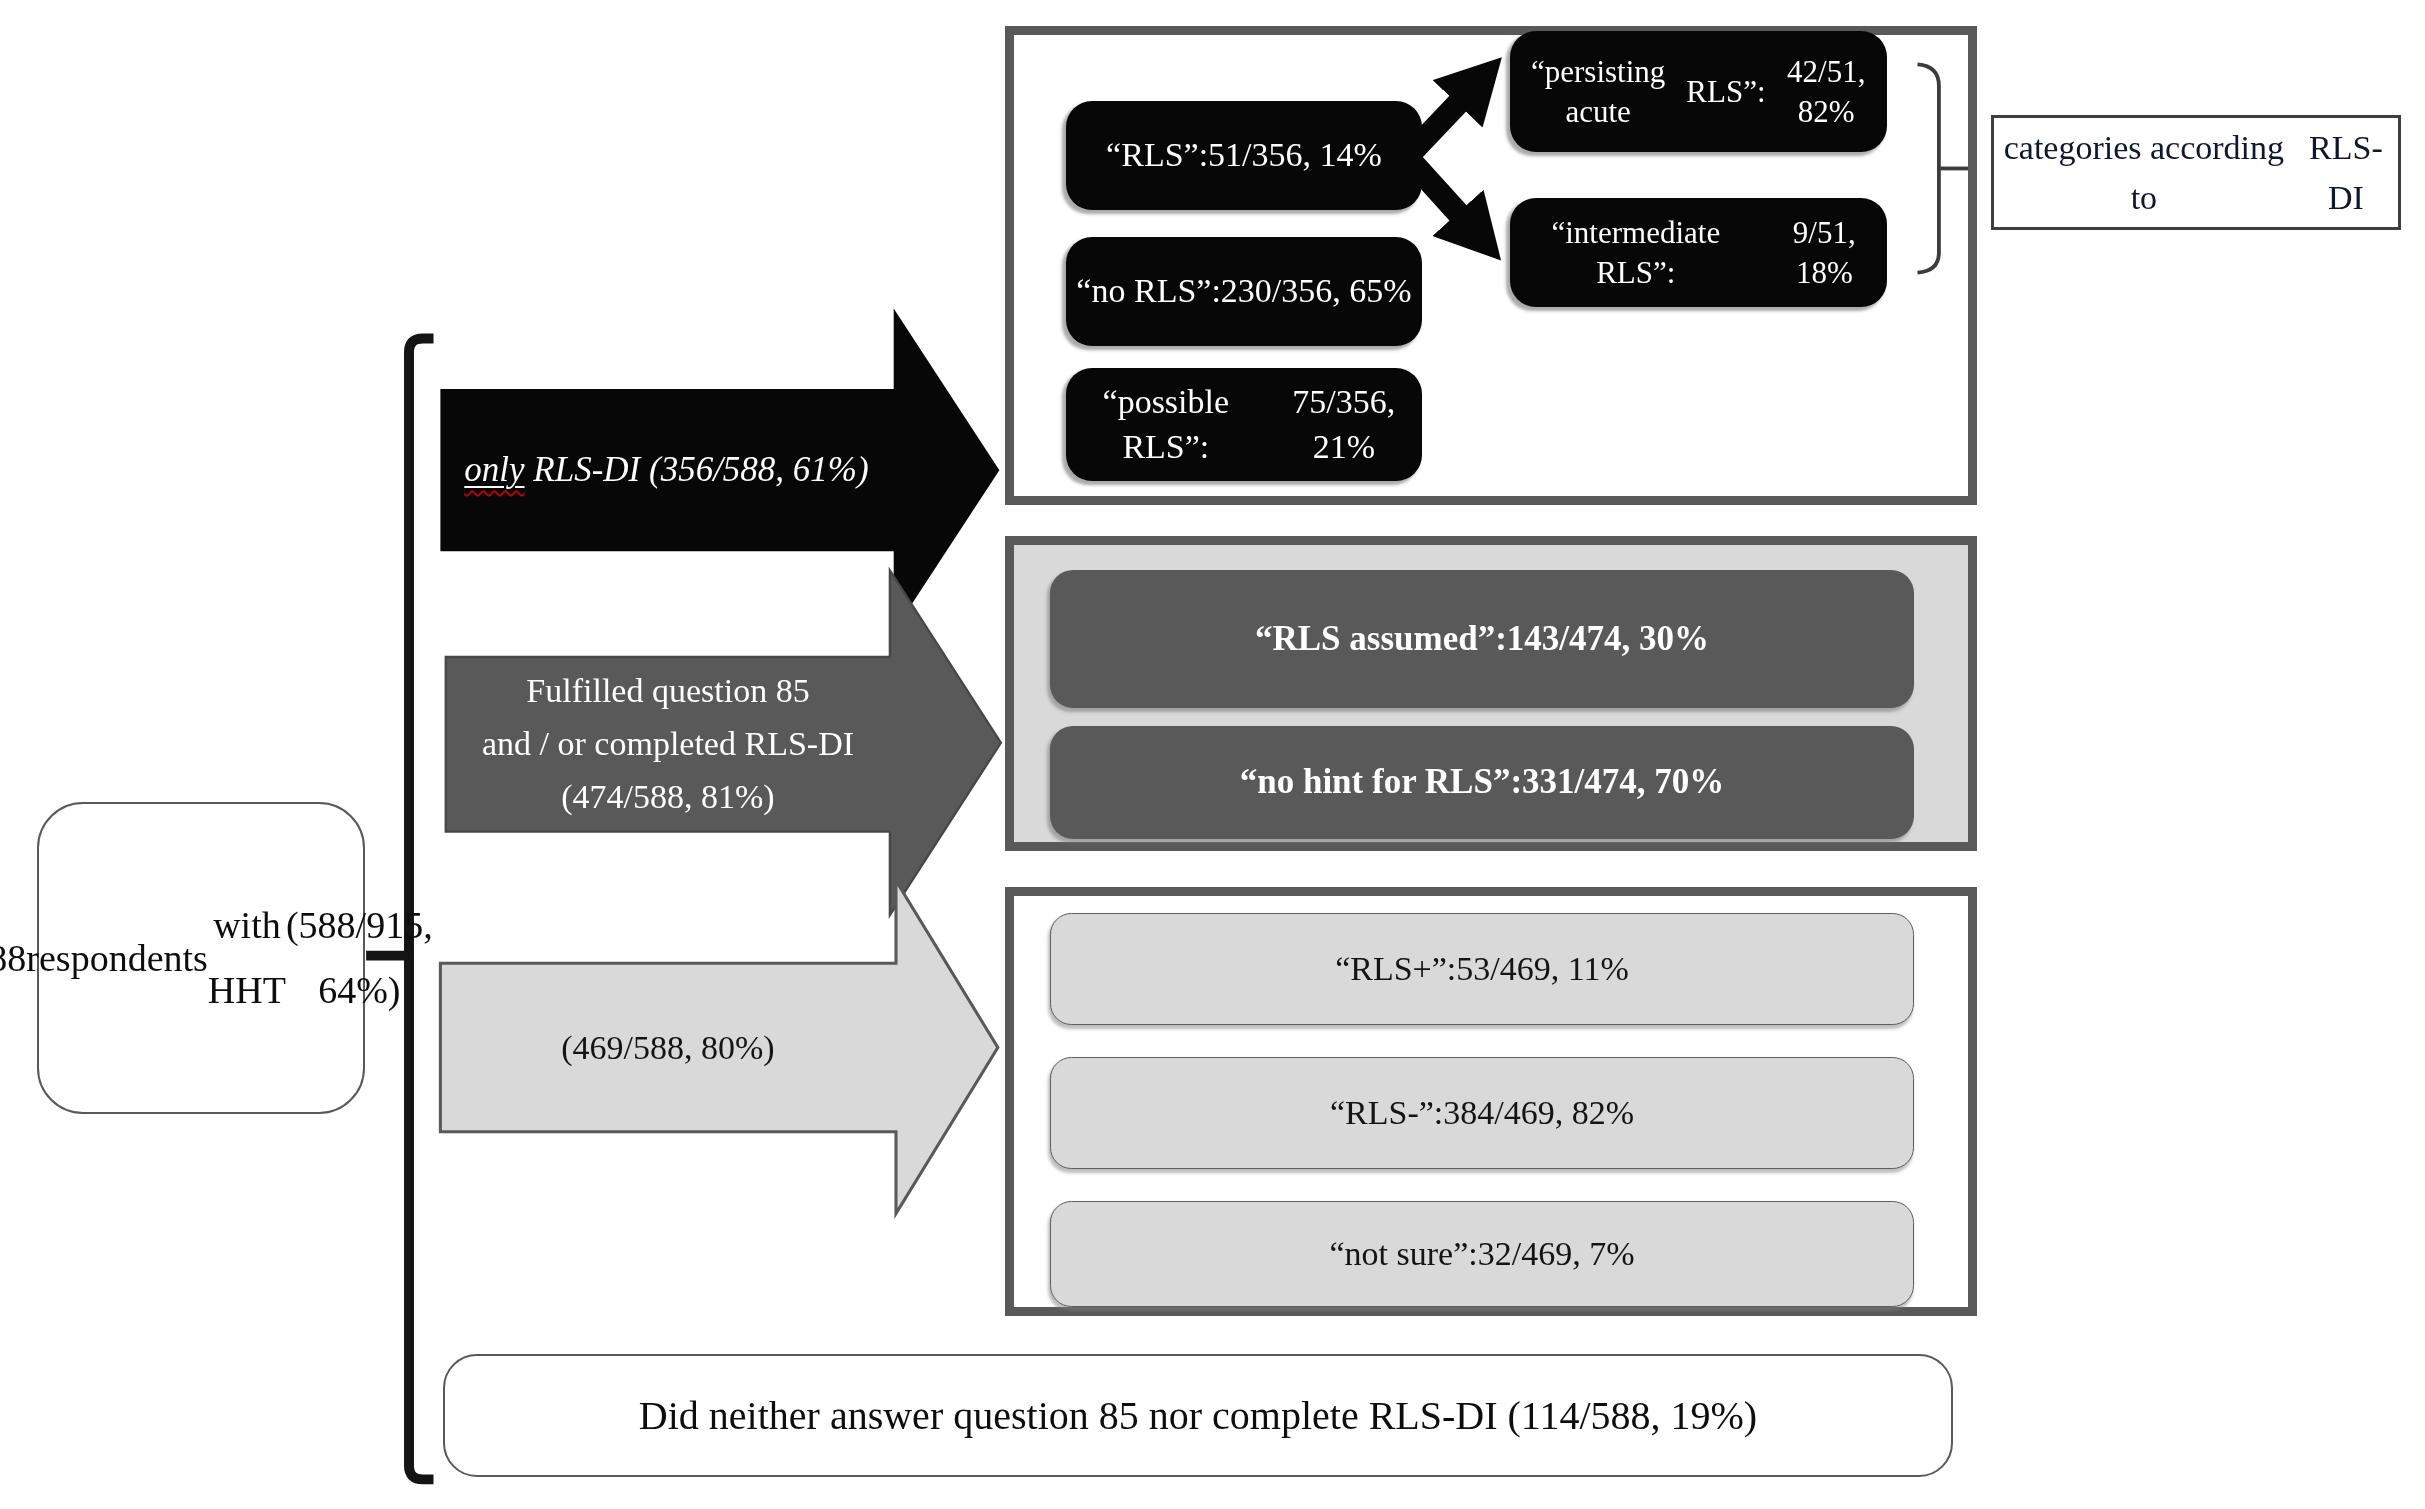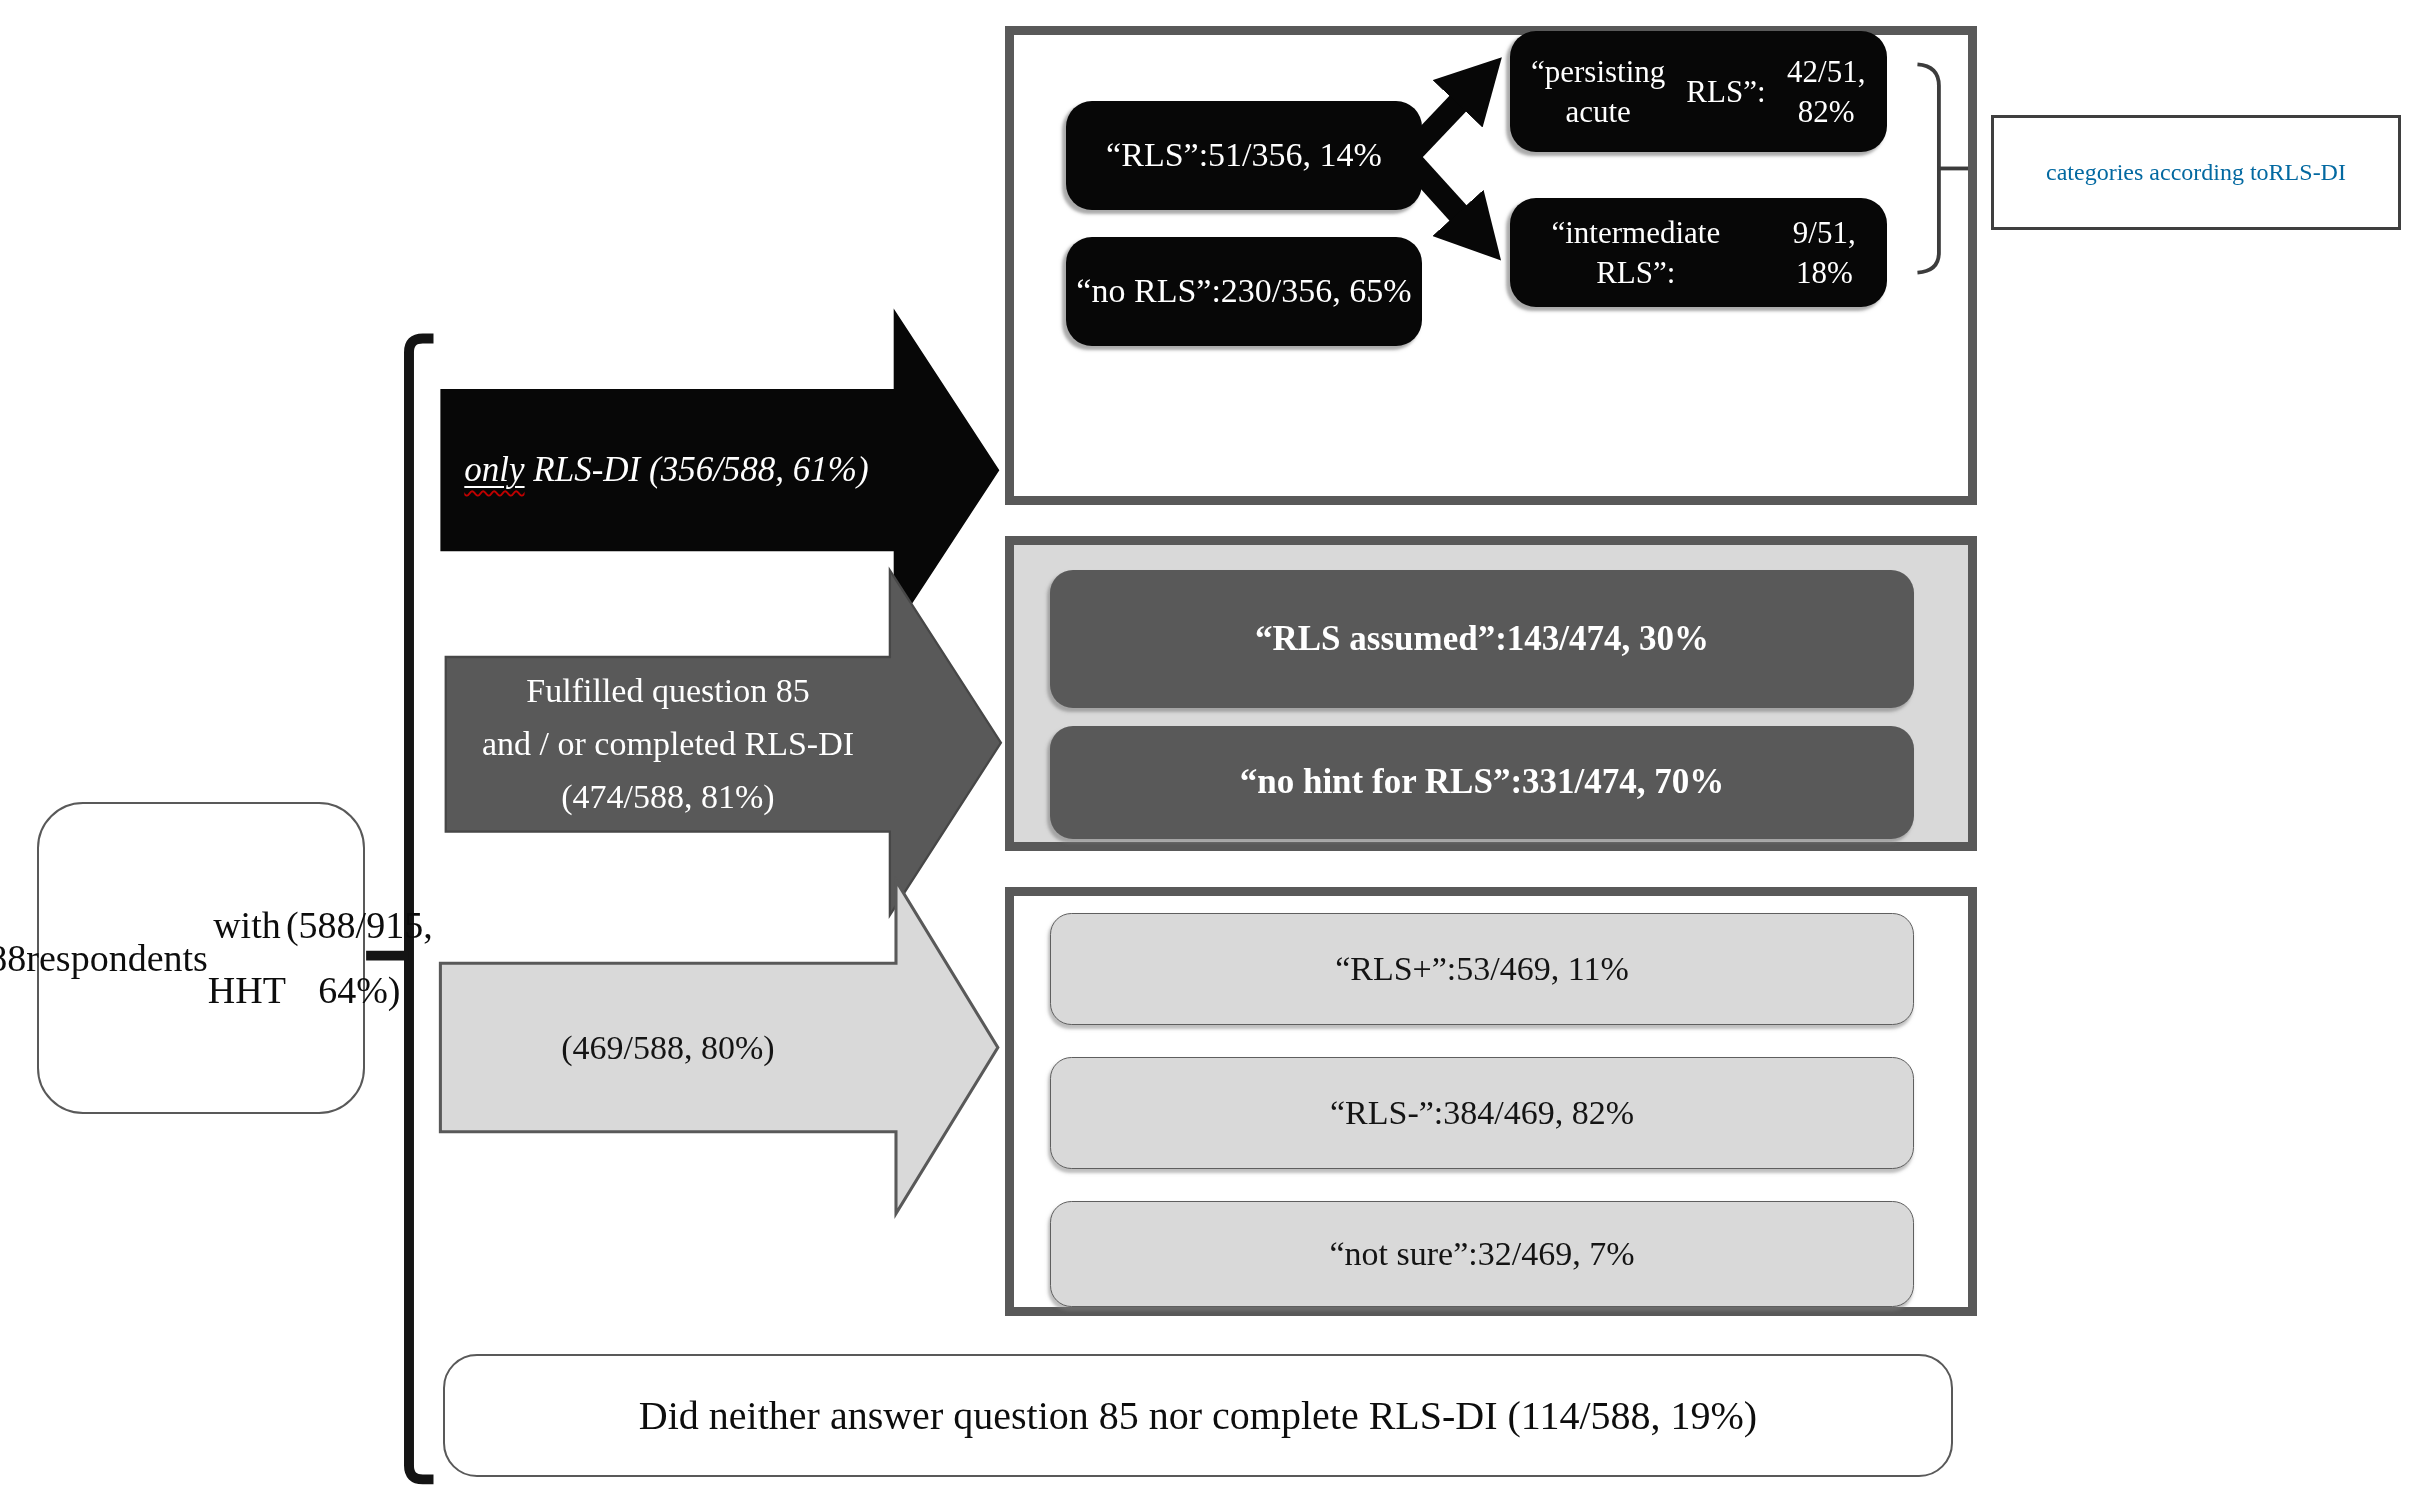--- a/index.html
+++ b/index.html
@@ -33,21 +33,21 @@
     background:#d9d9d9;color:#141414;border:1.5px solid #5f5f5f;border-radius:21.4px;
     font-size:34px;line-height:1.45;
     box-shadow:-1.5px 3.1px 3.1px rgba(125,125,125,.5);
   }
   .src-box{
     background:#ffffff;border:2.3px solid #595959;border-radius:46px;
     font-size:38px;line-height:1.7;color:#0d0d0d;
   }
   .side-label-box{
     background:#ffffff;border:3.1px solid #3f3f3f;
-    font-size:24px;line-height:1.45;color:#0369a1;
+    font-size:34px;line-height:1.45;color:#0f172a;
   }
   .note-box{
     background:#ffffff;border:2.3px solid #595959;border-radius:34px;
     font-size:40px;color:#0d0d0d;
   }
   .arrow-label{
     position:absolute;box-sizing:border-box;
     display:flex;flex-direction:column;align-items:center;justify-content:center;
     text-align:center;z-index:5;
   }
@@ -115,20 +115,24 @@
   <div class="box black-box z3" style="left:1066px;top:101px;width:356px;height:109px;">
     <div>“RLS”:</div>
     <div>51/356, 14%</div>
   </div>
 
   <div class="box black-box z3" style="left:1066px;top:237px;width:356px;height:109px;">
     <div>“no RLS”:</div>
     <div>230/356, 65%</div>
   </div>
 
+  <div class="box black-box z3" style="left:1066px;top:368px;width:356px;height:113px;">
+    <div>“possible RLS”:</div>
+    <div>75/356, 21%</div>
+  </div>
 
   <div class="box black-box small z3" style="left:1510px;top:31px;width:377px;height:121px;">
     <div>“persisting acute</div>
     <div>RLS”:</div>
     <div>42/51, 82%</div>
   </div>
 
   <div class="box black-box small z3" style="left:1510px;top:198px;width:377px;height:109px;">
     <div>“intermediate RLS”:</div>
     <div>9/51, 18%</div>

